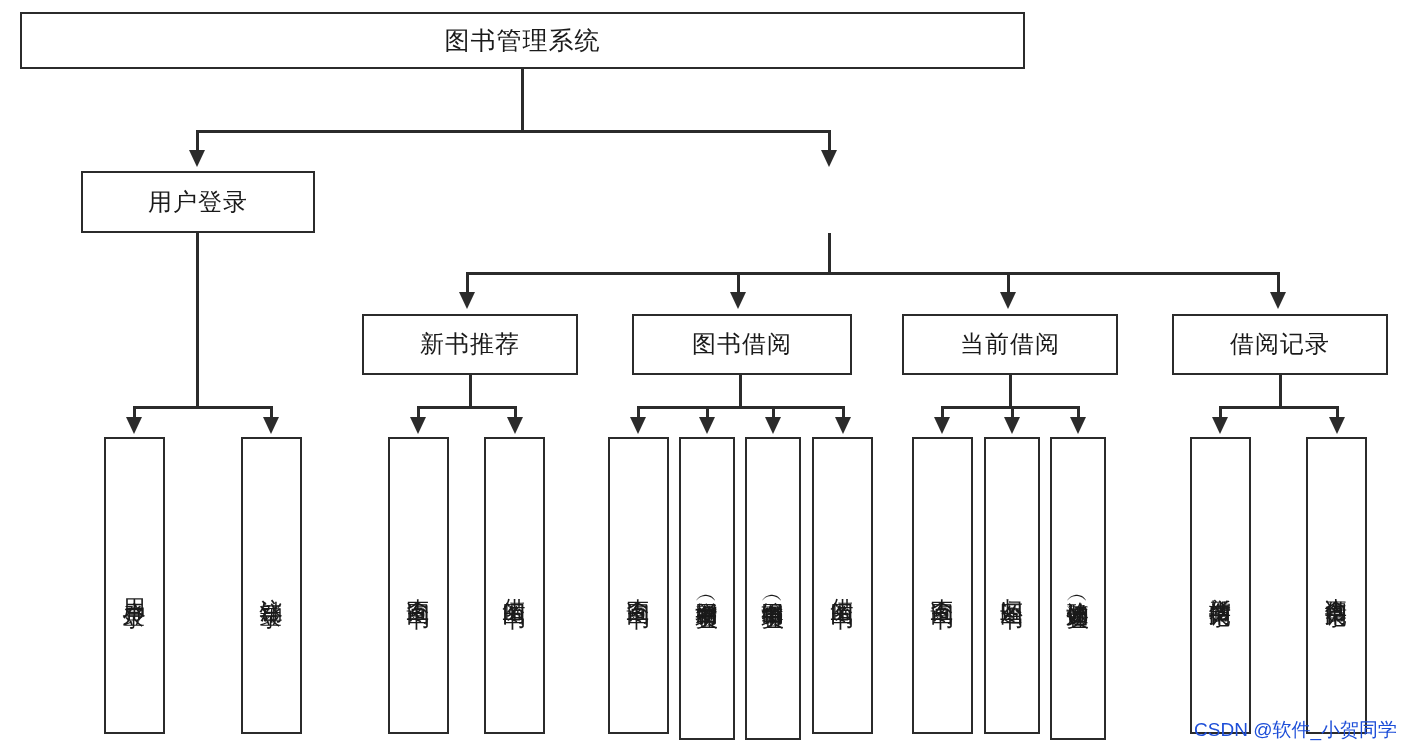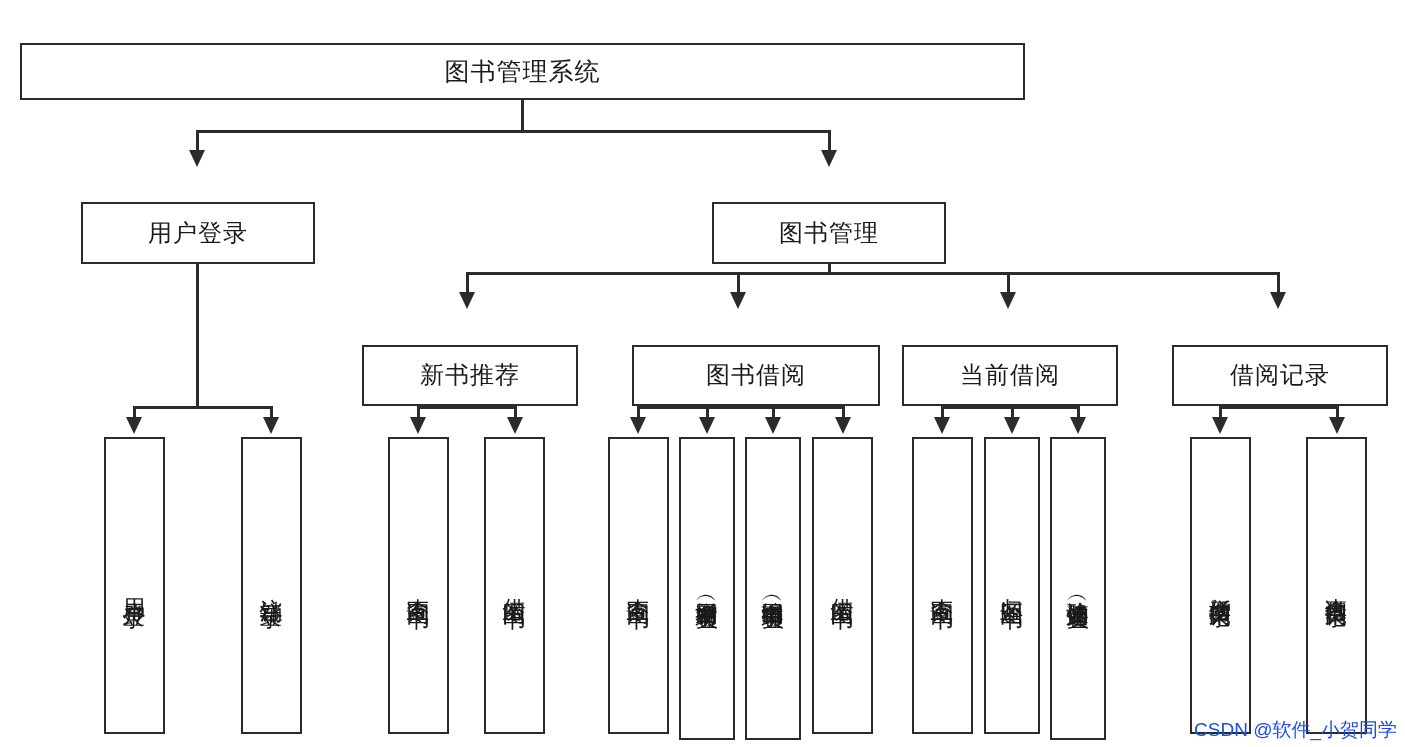--- a/index.html
+++ b/index.html
@@ -27,21 +27,20 @@
     align-items: center;
     justify-content: center;
     color: #1a1a1a;
     z-index: 3;
   }
   .node.horiz {
     font-size: 24px;
     letter-spacing: 1px;
     line-height: 1.1;
     white-space: nowrap;
-    margin-top: 31px;
   }
   .node.root {
     font-size: 25px;
   }
   .node.leaf {
     font-size: 23px;
     writing-mode: vertical-rl;
     text-orientation: upright;
     letter-spacing: 3px;
     line-height: 1.05;
@@ -96,23 +95,20 @@
 
   <div class="hline" style="left:196px; top:130px; width:635px;"></div>
 
   <div class="vline" style="left:196px; top:130px; height:25px;"></div>
   <div class="arrow" style="left:189px; top:150px;"></div>
   <div class="vline" style="left:828px; top:130px; height:25px;"></div>
   <div class="arrow" style="left:821px; top:150px;"></div>
 
   <div class="node horiz" style="left:81px; top:171px; width:234px; height:62px;">
     <span class="txt">用户登录</span>
-  </div>
-  <div class="node horiz" style="left:712px; top:171px; width:234px; height:62px;">
-    <span class="txt">图书管理</span>
   </div>
 
   <div class="vline" style="left:196px; top:233px; height:176px;"></div>
   <div class="hline" style="left:133px; top:406px; width:140px;"></div>
   <div class="vline" style="left:133px; top:406px; height:14px;"></div>
   <div class="arrow" style="left:126px; top:417px;"></div>
   <div class="vline" style="left:270px; top:406px; height:14px;"></div>
   <div class="arrow" style="left:263px; top:417px;"></div>
 
   <div class="vline" style="left:828px; top:233px; height:41px;"></div>
@@ -122,21 +118,21 @@
   <div class="vline" style="left:737px; top:272px; height:25px;"></div>
   <div class="arrow" style="left:730px; top:292px;"></div>
   <div class="vline" style="left:1007px; top:272px; height:25px;"></div>
   <div class="arrow" style="left:1000px; top:292px;"></div>
   <div class="vline" style="left:1277px; top:272px; height:25px;"></div>
   <div class="arrow" style="left:1270px; top:292px;"></div>
 
   <div class="node horiz" style="left:362px; top:314px; width:216px; height:61px;">
     <span class="txt">新书推荐</span>
   </div>
-  <div class="node horiz" style="left:632px; top:314px; width:248px; height:61px;">
+  <div class="node horiz" style="left:632px; top:314px; width:220px; height:61px;">
     <span class="txt">图书借阅</span>
   </div>
   <div class="node horiz" style="left:902px; top:314px; width:216px; height:61px;">
     <span class="txt">当前借阅</span>
   </div>
   <div class="node horiz" style="left:1172px; top:314px; width:216px; height:61px;font-family:Liberation Serif, serif;">
     <span class="txt">借阅记录</span>
   </div>
 
   <div class="vline" style="left:469px; top:375px; height:34px;"></div>

